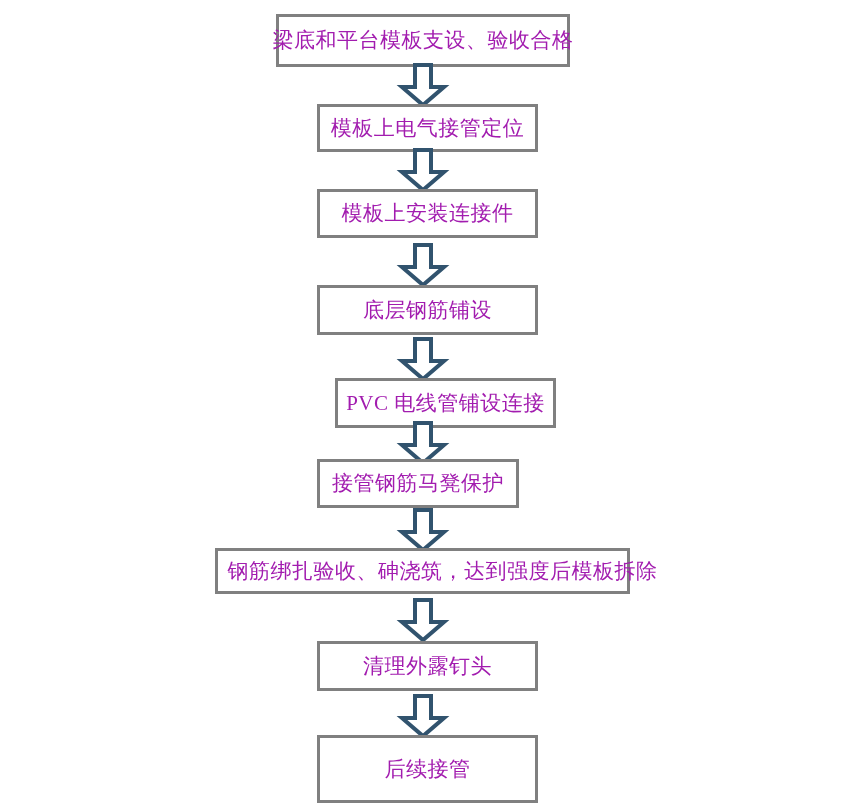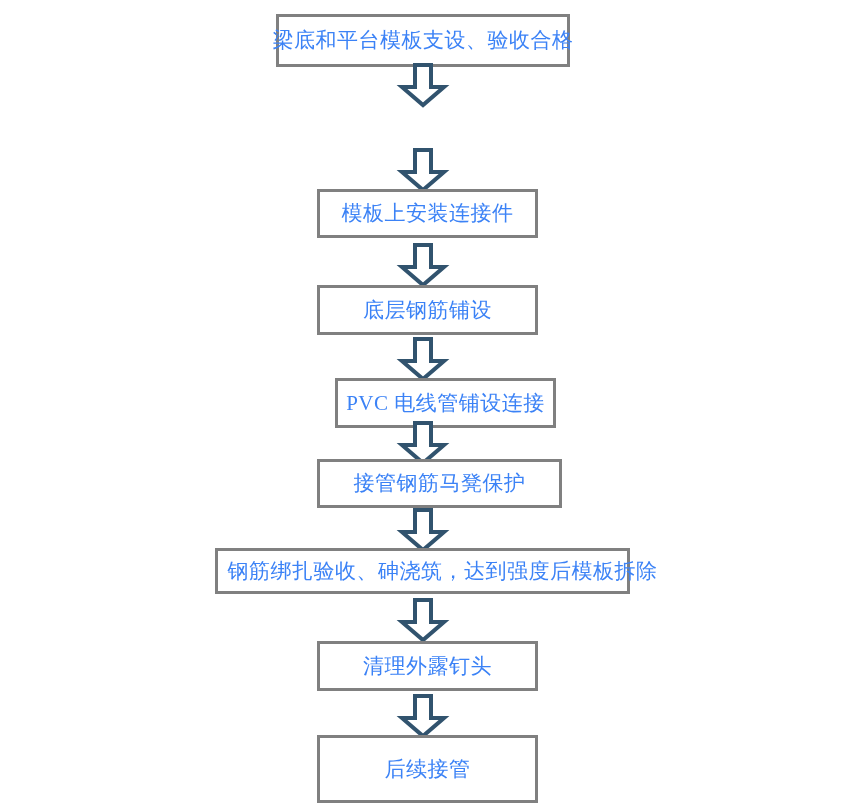--- a/index.html
+++ b/index.html
@@ -21,21 +21,21 @@
     background: #ffffff;
   }
   .node-box {
     position: absolute;
     box-sizing: border-box;
     background: #ffffff;
     border: 3px solid #808080;
     display: flex;
     align-items: center;
     justify-content: center;
-    color: #3b82f6;
+    color: #a21caf;
     font-family: "Liberation Serif", "DejaVu Serif", serif;
     font-size: 21px;
     line-height: 1;
     letter-spacing: 0.5px;
     white-space: pre;
   }
   .node-label {
     display: block;
     white-space: pre;
   }
@@ -65,20 +65,23 @@
   <div class="node-box" style="left:276px; top:14px; width:294px; height:53px;">
     <span class="node-label">梁底和平台模板支设、验收合格</span>
   </div>
 
   <div class="arrow-connector" style="left:400px; top:63px;">
     <svg viewBox="0 0 46 44" preserveAspectRatio="none">
       <polygon class="arrow-shape" points="15,2 31,2 31,24 44,24 23,42 2,24 15,24"></polygon>
     </svg>
   </div>
 
+  <div class="node-box" style="left:317px; top:104px; width:221px; height:48px;">
+    <span class="node-label">模板上电气接管定位</span>
+  </div>
 
   <div class="arrow-connector" style="left:400px; top:148px;">
     <svg viewBox="0 0 46 44" preserveAspectRatio="none">
       <polygon class="arrow-shape" points="15,2 31,2 31,24 44,24 23,42 2,24 15,24"></polygon>
     </svg>
   </div>
 
   <div class="node-box" style="left:317px; top:189px; width:221px; height:49px;">
     <span class="node-label">模板上安装连接件</span>
   </div>
@@ -102,21 +105,21 @@
   <div class="node-box" style="left:335px; top:378px; width:221px; height:50px;justify-content:center;">
     <span class="node-label">PVC 电线管铺设连接</span>
   </div>
 
   <div class="arrow-connector" style="left:400px; top:421px;">
     <svg viewBox="0 0 46 44" preserveAspectRatio="none">
       <polygon class="arrow-shape" points="15,2 31,2 31,24 44,24 23,42 2,24 15,24"></polygon>
     </svg>
   </div>
 
-  <div class="node-box" style="left:317px; top:459px; width:245px; height:49px;">
+  <div class="node-box" style="left:317px; top:459px; width:202px; height:49px;">
     <span class="node-label">接管钢筋马凳保护</span>
   </div>
 
   <div class="arrow-connector" style="left:400px; top:508px;">
     <svg viewBox="0 0 46 44" preserveAspectRatio="none">
       <polygon class="arrow-shape" points="15,2 31,2 31,24 44,24 23,42 2,24 15,24"></polygon>
     </svg>
   </div>
 
   <div class="node-box" style="left:215px; top:548px; width:415px; height:46px;padding-left:40px;">

